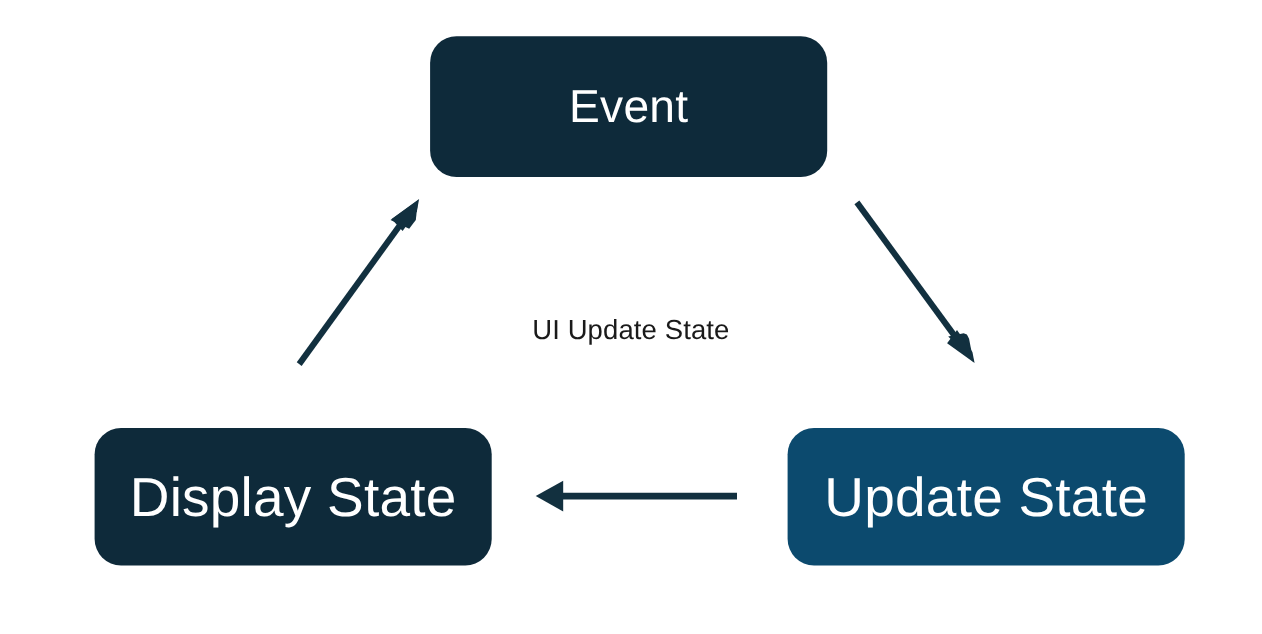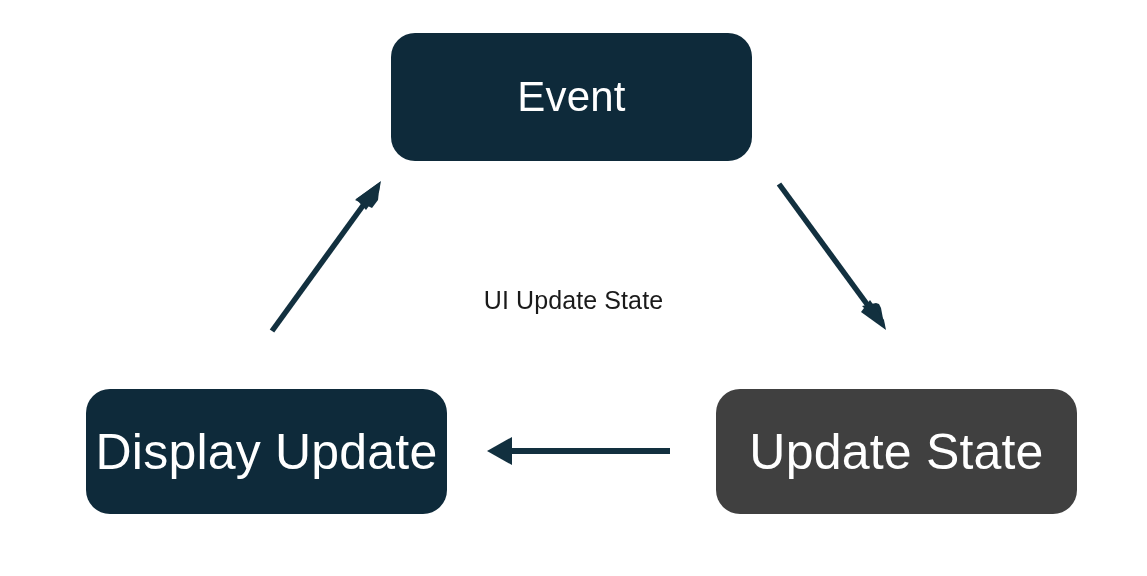--- a/index.html
+++ b/index.html
@@ -97,22 +97,22 @@
       <polygon points="380,182 355,200 372,208 378,200" fill="#12303f"></polygon>
       <polygon points="381,181 356,199 366,210 379,192" fill="#12303f"></polygon>
     </g>
   </svg>
 
   <div class="node" id="node-event" style="background:#0e2a3a;">
     <span>Event</span>
   </div>
 
   <div class="node" id="node-display-state" style="background:#0e2a3a;">
-    <span>Display Update</span>
+    <span>Display State</span>
   </div>
 
-  <div class="node" id="node-update-state" style="background:#404040;">
+  <div class="node" id="node-update-state" style="background:#0c4a6e;">
     <span>Update State</span>
   </div>
 
   <div id="center-label">UI Update State</div>
 
 </div>
 
 </body></html>

